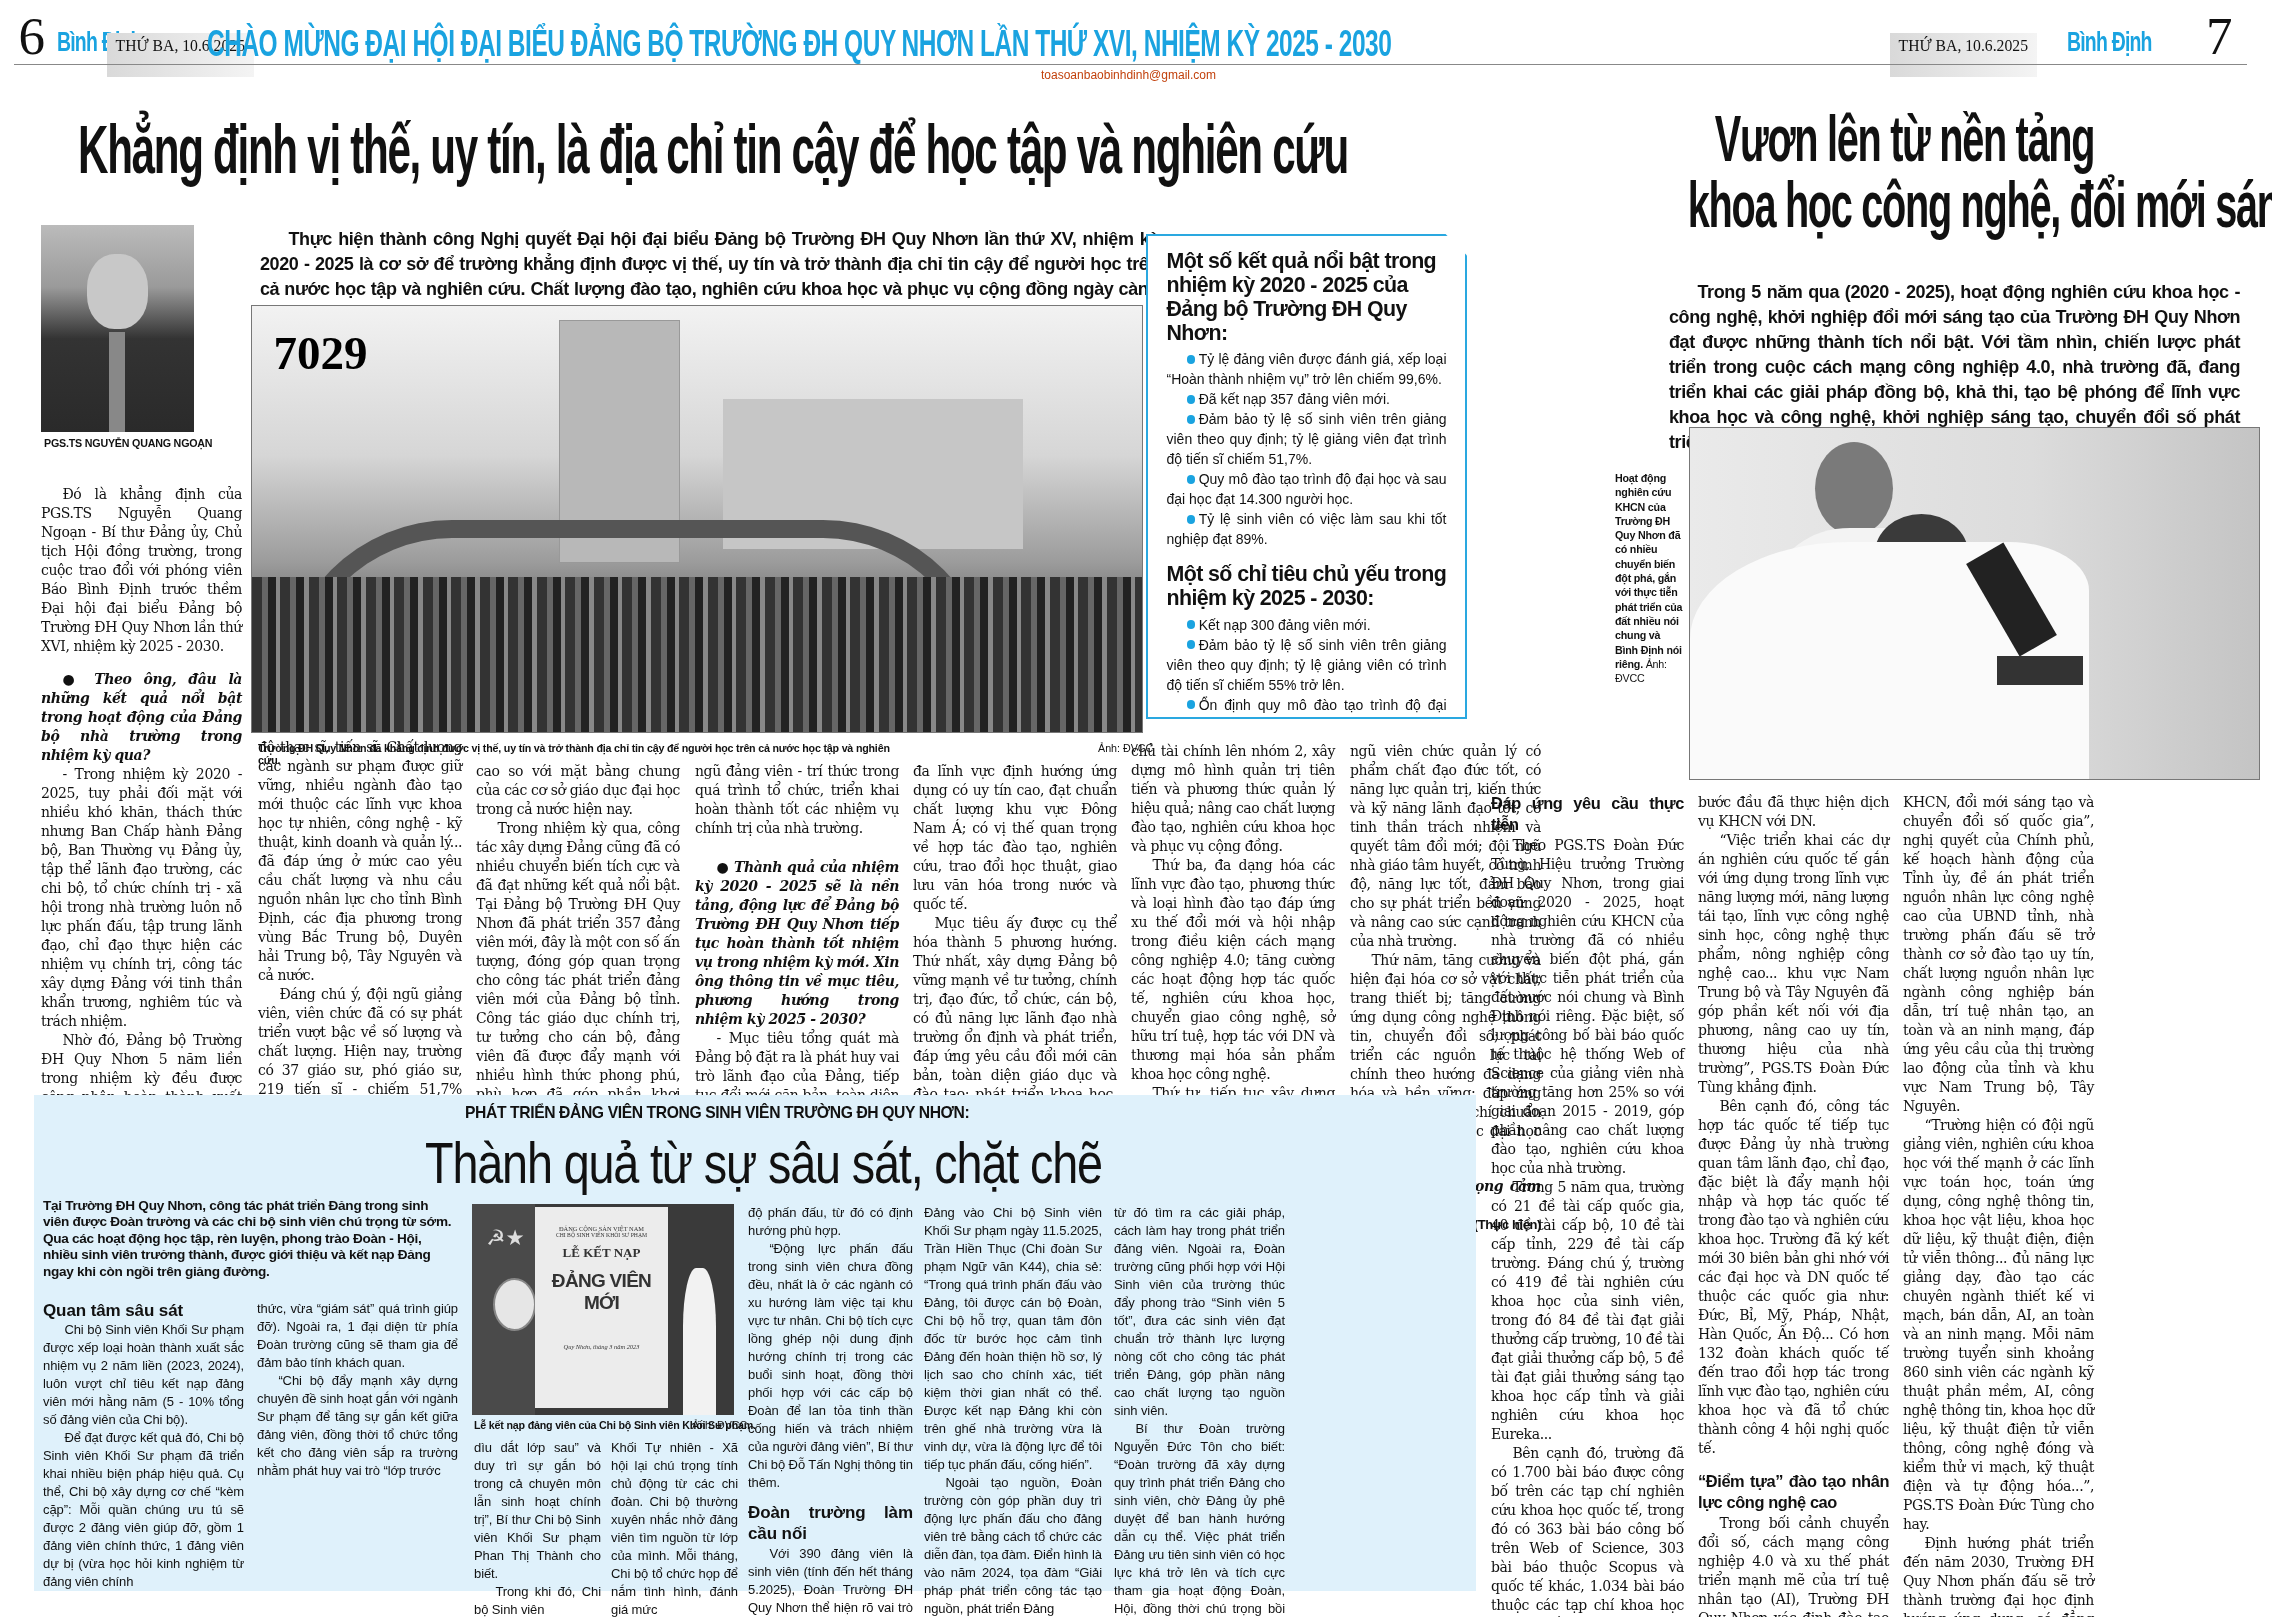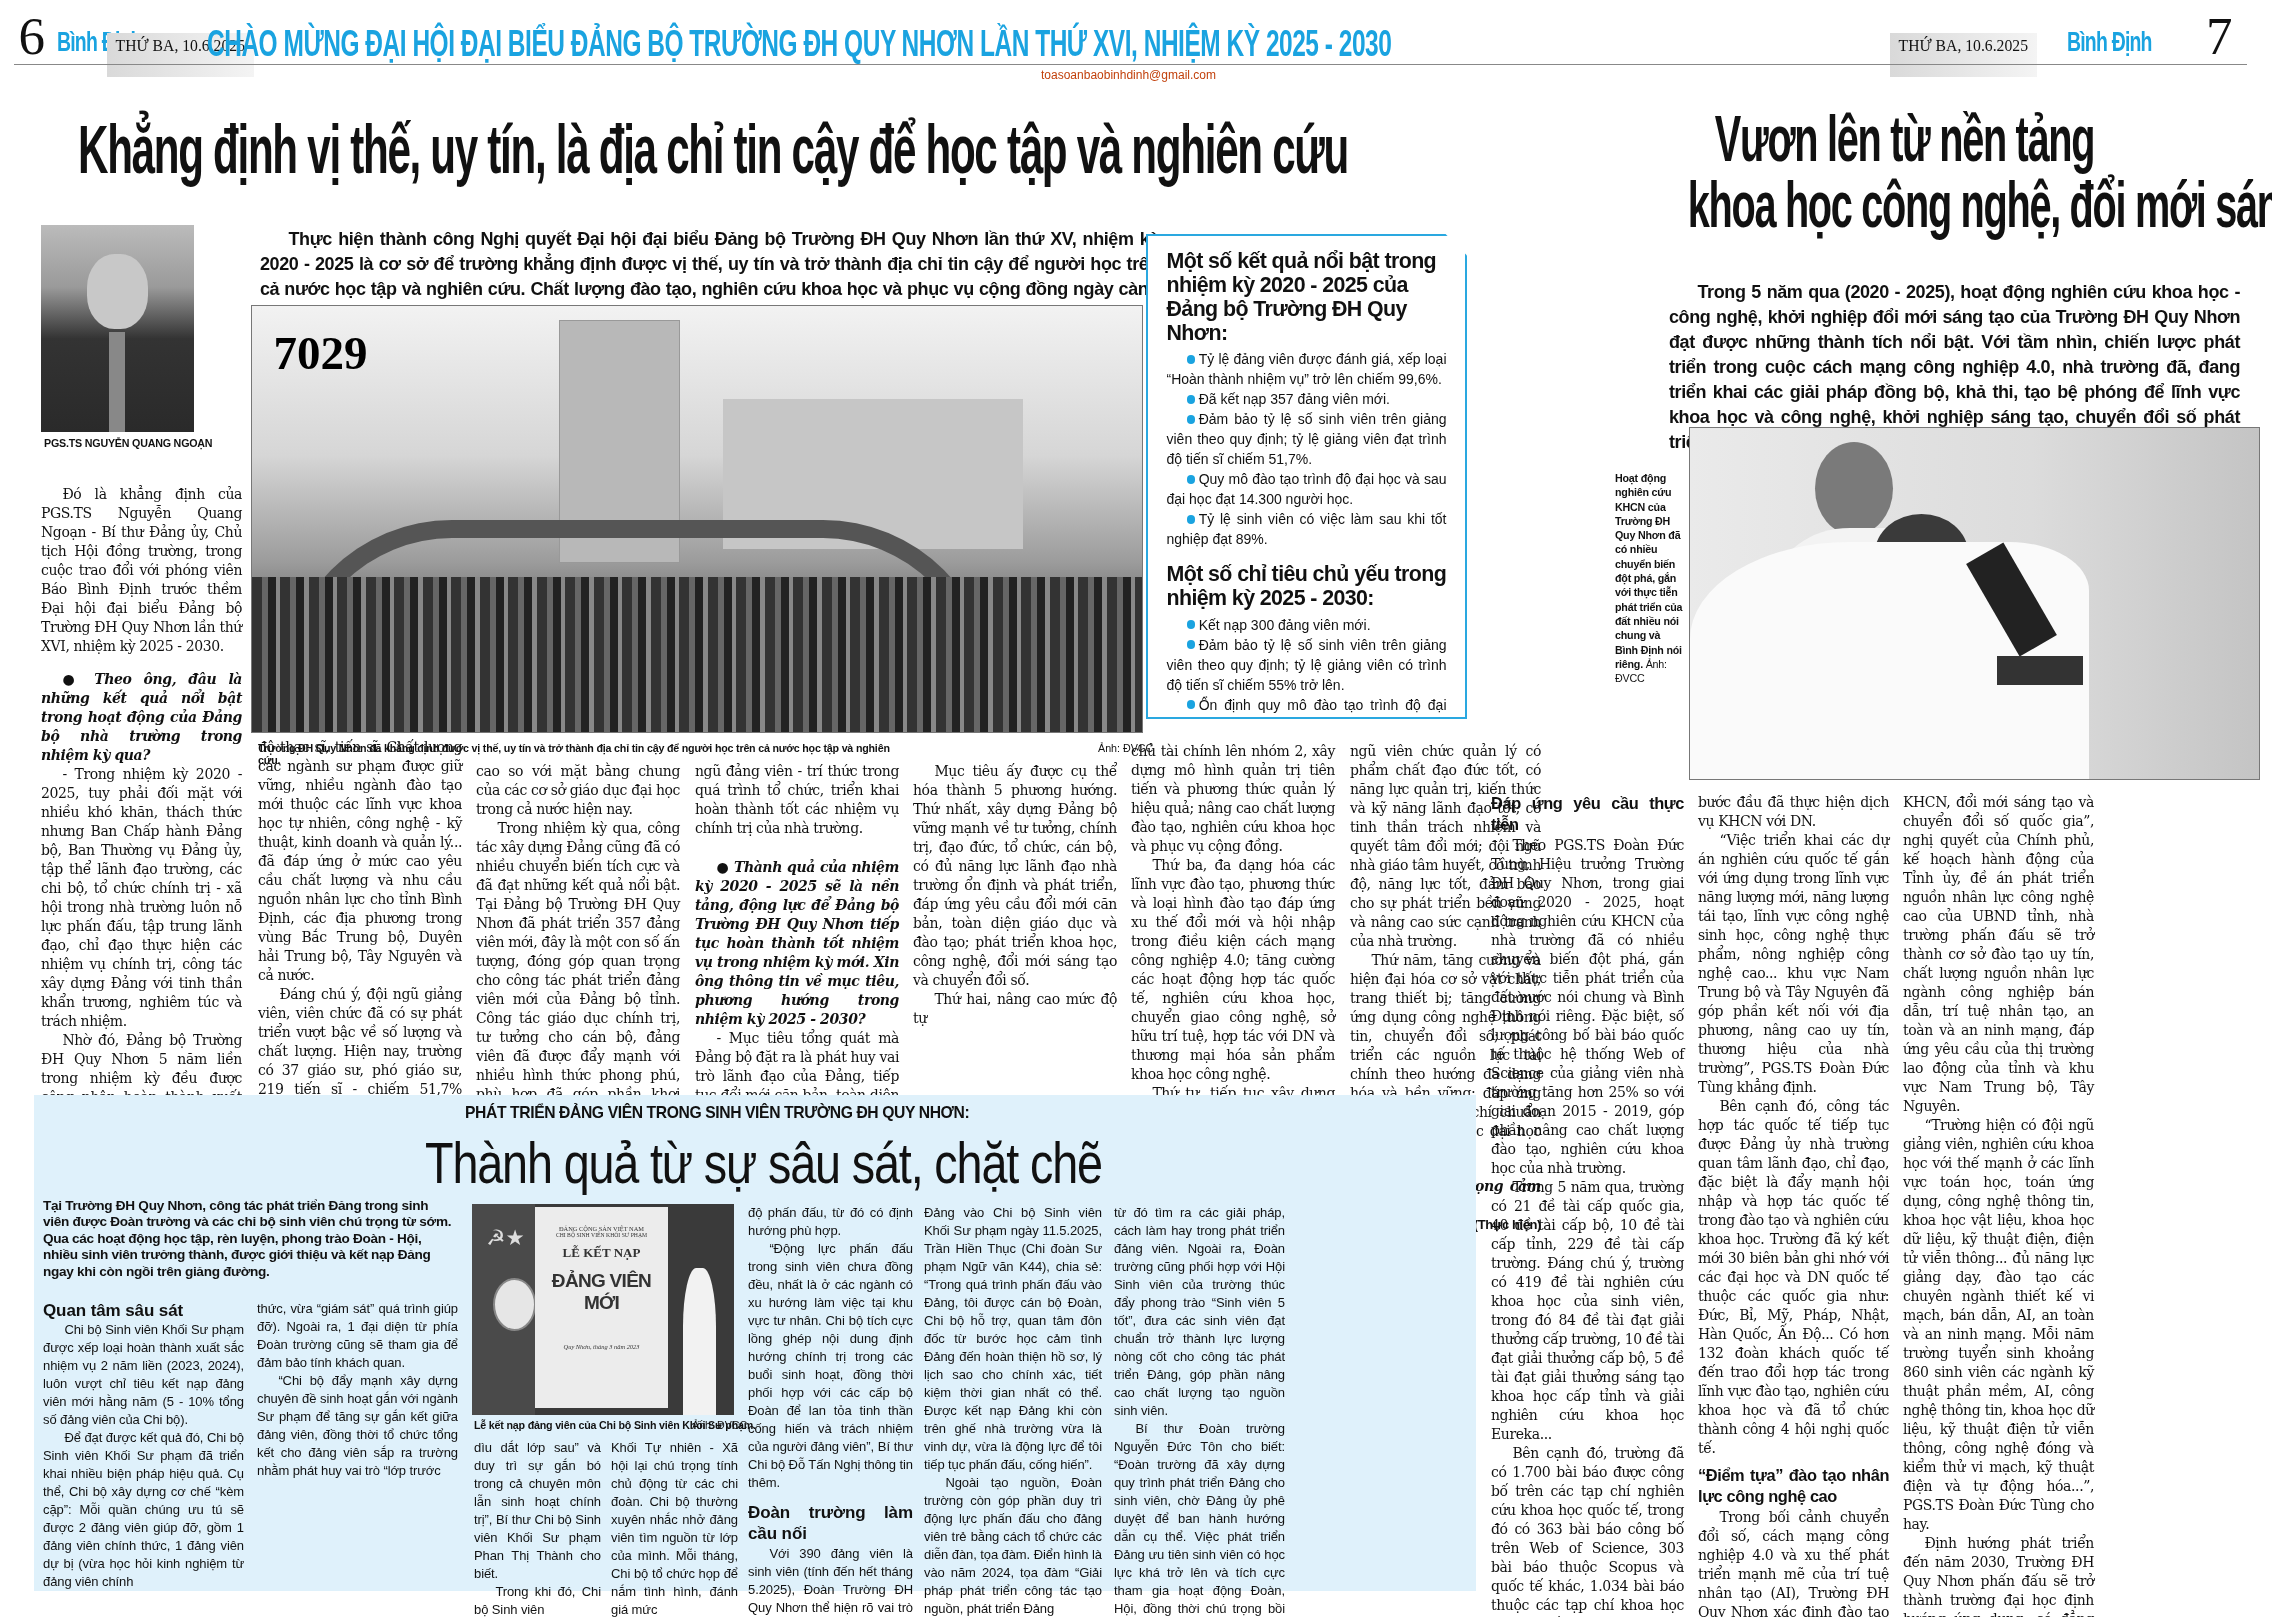--- a/index.html
+++ b/index.html
@@ -87,20 +87,21 @@
 <div class="abs col" style="left:476px;top:762px;width:204px">
   <p style="text-indent:0">cao so với mặt bằng chung của các cơ sở giáo dục đại học trong cả nước hiện nay.</p>
   <p>Trong nhiệm kỳ qua, công tác xây dựng Đảng cũng đã có nhiều chuyển biến tích cực và đã đạt những kết quả nổi bật. Tại Đảng bộ Trường ĐH Quy Nhơn đã phát triển 357 đảng viên mới, đây là một con số ấn tượng, đóng góp quan trọng cho công tác phát triển đảng viên mới của Đảng bộ tỉnh. Công tác giáo dục chính trị, tư tưởng cho cán bộ, đảng viên đã được đẩy mạnh với nhiều hình thức phong phú, phù hợp đã góp phần khơi dậy, phát huy vai trò, trách nhiệm, cống hiến của đội</p>
 </div>
 <div class="abs col" style="left:695px;top:762px;width:204px">
   <p style="text-indent:0">ngũ đảng viên - trí thức trong quá trình tổ chức, triển khai hoàn thành tốt các nhiệm vụ chính trị của nhà trường.</p>
   <p class="q" style="margin-top:20px">● <span>Thành quả của nhiệm kỳ 2020 - 2025 sẽ là nền tảng, động lực để Đảng bộ Trường ĐH Quy Nhơn tiếp tục hoàn thành tốt nhiệm vụ trong nhiệm kỳ mới. Xin ông thông tin về mục tiêu, phương hướng trong nhiệm kỳ 2025 - 2030?</span></p>
   <p>- Mục tiêu tổng quát mà Đảng bộ đặt ra là phát huy vai trò lãnh đạo của Đảng, tiếp tục đổi mới căn bản, toàn diện phát triển Trường ĐH Quy Nhơn là cơ sở giáo dục đại học đa ngành,</p>
 </div>
 <div class="abs col" style="left:913px;top:762px;width:204px">
+  <p style="text-indent:0">đa lĩnh vực định hướng ứng dụng có uy tín cao, đạt chuẩn chất lượng khu vực Đông Nam Á; có vị thế quan trọng về hợp tác đào tạo, nghiên cứu, trao đổi học thuật, giao lưu văn hóa trong nước và quốc tế.</p>
   <p>Mục tiêu ấy được cụ thể hóa thành 5 phương hướng. Thứ nhất, xây dựng Đảng bộ vững mạnh về tư tưởng, chính trị, đạo đức, tổ chức, cán bộ, có đủ năng lực lãnh đạo nhà trường ổn định và phát triển, đáp ứng yêu cầu đổi mới căn bản, toàn diện giáo dục và đào tạo; phát triển khoa học, công nghệ, đổi mới sáng tạo và chuyển đổi số.</p>
   <p>Thứ hai, nâng cao mức độ tự</p>
 </div>
 <div class="abs col" style="left:1131px;top:742px;width:204px">
   <p style="text-indent:0">chủ tài chính lên nhóm 2, xây dựng mô hình quản trị tiên tiến và phương thức quản lý hiệu quả; nâng cao chất lượng đào tạo, nghiên cứu khoa học và phục vụ cộng đồng.</p>
   <p>Thứ ba, đa dạng hóa các lĩnh vực đào tạo, phương thức và loại hình đào tạo đáp ứng xu thế đổi mới và hội nhập trong điều kiện cách mạng công nghiệp 4.0; tăng cường các hoạt động hợp tác quốc tế, nghiên cứu khoa học, chuyển giao công nghệ, sở hữu trí tuệ, hợp tác với DN và thương mại hóa sản phẩm khoa học công nghệ.</p>
   <p>Thứ tư, tiếp tục xây dựng bộ máy tổ chức theo hướng tinh gọn, hiệu năng, hiệu lực, hiệu quả; xây dựng và phát triển đội</p>
 </div>
 <div class="abs col" style="left:1350px;top:742px;width:191px">
   <p style="text-indent:0">ngũ viên chức quản lý có phẩm chất đạo đức tốt, có năng lực quản trị, kiến thức và kỹ năng lãnh đạo tốt, có tinh thần trách nhiệm và quyết tâm đổi mới; đội ngũ nhà giáo tâm huyết, có trình độ, năng lực tốt, đảm bảo cho sự phát triển bền vững và nâng cao sức cạnh tranh của nhà trường.</p>
@@ -146,21 +147,21 @@
   <div class="sub" style="font-size:16.4px">Đáp ứng yêu cầu thực tiễn</div>
   <p>Theo PGS.TS Đoàn Đức Tùng, Hiệu trưởng Trường ĐH Quy Nhơn, trong giai đoạn 2020 - 2025, hoạt động nghiên cứu KHCN của nhà trường đã có nhiều chuyển biến đột phá, gắn với thực tiễn phát triển của đất nước nói chung và Bình Định nói riêng. Đặc biệt, số lượng công bố bài báo quốc tế thuộc hệ thống Web of Science của giảng viên nhà trường tăng hơn 25% so với giai đoạn 2015 - 2019, góp phần nâng cao chất lượng đào tạo, nghiên cứu khoa học của nhà trường.</p>
   <p>Trong 5 năm qua, trường có 21 đề tài cấp quốc gia, 40 đề tài cấp bộ, 10 đề tài cấp tỉnh, 229 đề tài cấp trường. Đáng chú ý, trường có 419 đề tài nghiên cứu khoa học của sinh viên, trong đó 84 đề tài đạt giải thưởng cấp trường, 10 đề tài đạt giải thưởng cấp bộ, 5 đề tài đạt giải thưởng sáng tạo khoa học cấp tỉnh và giải nghiên cứu khoa học Eureka...</p>
   <p>Bên cạnh đó, trường đã có 1.700 bài báo được công bố trên các tạp chí nghiên cứu khoa học quốc tế, trong đó có 363 bài báo công bố trên Web of Science, 303 bài báo thuộc Scopus và quốc tế khác, 1.034 bài báo thuộc các tạp chí khoa học uy tín quốc gia. Trường luôn ở Top 15 trong bảng xếp hạng các trường đại học thuộc Bộ GD&amp;ĐT về công bố quốc tế uy tín.</p>
 
 </div>
 <div class="abs col" style="left:1698px;top:793px;width:191px">
   <p style="text-indent:0">bước đầu đã thực hiện dịch vụ KHCN với DN.</p>
   <p>“Việc triển khai các dự án nghiên cứu quốc tế gắn với ứng dụng trong lĩnh vực năng lượng mới, năng lượng tái tạo, lĩnh vực công nghệ sinh học, công nghệ thực phẩm, nông nghiệp công nghệ cao... khu vực Nam Trung bộ và Tây Nguyên đã góp phần kết nối với địa phương, nâng cao uy tín, thương hiệu của nhà trường”, PGS.TS Đoàn Đức Tùng khẳng định.</p>
   <p>Bên cạnh đó, công tác hợp tác quốc tế tiếp tục được Đảng ủy nhà trường quan tâm lãnh đạo, chỉ đạo, đặc biệt là đẩy mạnh hội nhập và hợp tác quốc tế trong đào tạo và nghiên cứu khoa học. Trường đã ký kết mới 30 biên bản ghi nhớ với các đại học và DN quốc tế thuộc các quốc gia như: Đức, Bỉ, Mỹ, Pháp, Nhật, Hàn Quốc, Ấn Độ... Có hơn 132 đoàn khách quốc tế đến trao đổi hợp tác trong lĩnh vực đào tạo, nghiên cứu khoa học và đã tổ chức thành công 4 hội nghị quốc tế.</p>
-  <div class="sub" style="font-size:16.4px;margin-top:7px">“Điểm tựa” đào tạo nhân lực công nghệ cao</div>
+  <div class="sub" style="font-size:16.4px;margin-top:13px">“Điểm tựa” đào tạo nhân lực công nghệ cao</div>
   <p>Trong bối cảnh chuyển đổi số, cách mạng công nghiệp 4.0 và xu thế phát triển mạnh mẽ của trí tuệ nhân tạo (AI), Trường ĐH Quy Nhơn xác định đào tạo nguồn nhân lực chất lượng cao trong các lĩnh vực công nghiệp bán dẫn, trí tuệ nhân tạo, an toàn và an ninh mạng là nhiệm vụ chiến lược trong giai đoạn 2025 - 2030.</p>
 
 </div>
 <div class="abs col" style="left:1903px;top:793px;width:191px">
   <p style="text-indent:0">KHCN, đổi mới sáng tạo và chuyển đổi số quốc gia”, nghị quyết của Chính phủ, kế hoạch hành động của Tỉnh ủy, đề án phát triển nguồn nhân lực công nghệ cao của UBND tỉnh, nhà trường phấn đấu sẽ trở thành cơ sở đào tạo uy tín, chất lượng nguồn nhân lực ngành công nghiệp bán dẫn, trí tuệ nhân tạo, an toàn và an ninh mạng, đáp ứng yêu cầu của thị trường lao động của tỉnh và khu vực Nam Trung bộ, Tây Nguyên.</p>
   <p>“Trường hiện có đội ngũ giảng viên, nghiên cứu khoa học với thế mạnh ở các lĩnh vực toán học, toán ứng dụng, công nghệ thông tin, khoa học vật liệu, khoa học dữ liệu, kỹ thuật điện, điện tử viễn thông... đủ năng lực giảng dạy, đào tạo các chuyên ngành thiết kế vi mạch, bán dẫn, AI, an toàn và an ninh mạng. Mỗi năm trường tuyển sinh khoảng 860 sinh viên các ngành kỹ thuật phần mềm, AI, công nghệ thông tin, khoa học dữ liệu, kỹ thuật điện tử viễn thông, công nghệ đóng và kiểm thử vi mạch, kỹ thuật điện và tự động hóa...”, PGS.TS Đoàn Đức Tùng cho hay.</p>
   <p>Định hướng phát triển đến năm 2030, Trường ĐH Quy Nhơn phấn đấu sẽ trở thành trường đại học định hướng ứng dụng, có đẳng cấp quốc gia vững chắc, được kiểm định quốc tế, có quan hệ hợp tác đào tạo và nghiên cứu rộng rãi với các trường đại học trong nước, khu vực và quốc tế; trở thành địa chỉ tin cậy trong đào tạo nguồn nhân lực chất lượng cao cho các tỉnh, thành trong khu vực và của cả nước.</p>
 
 </div>
 

